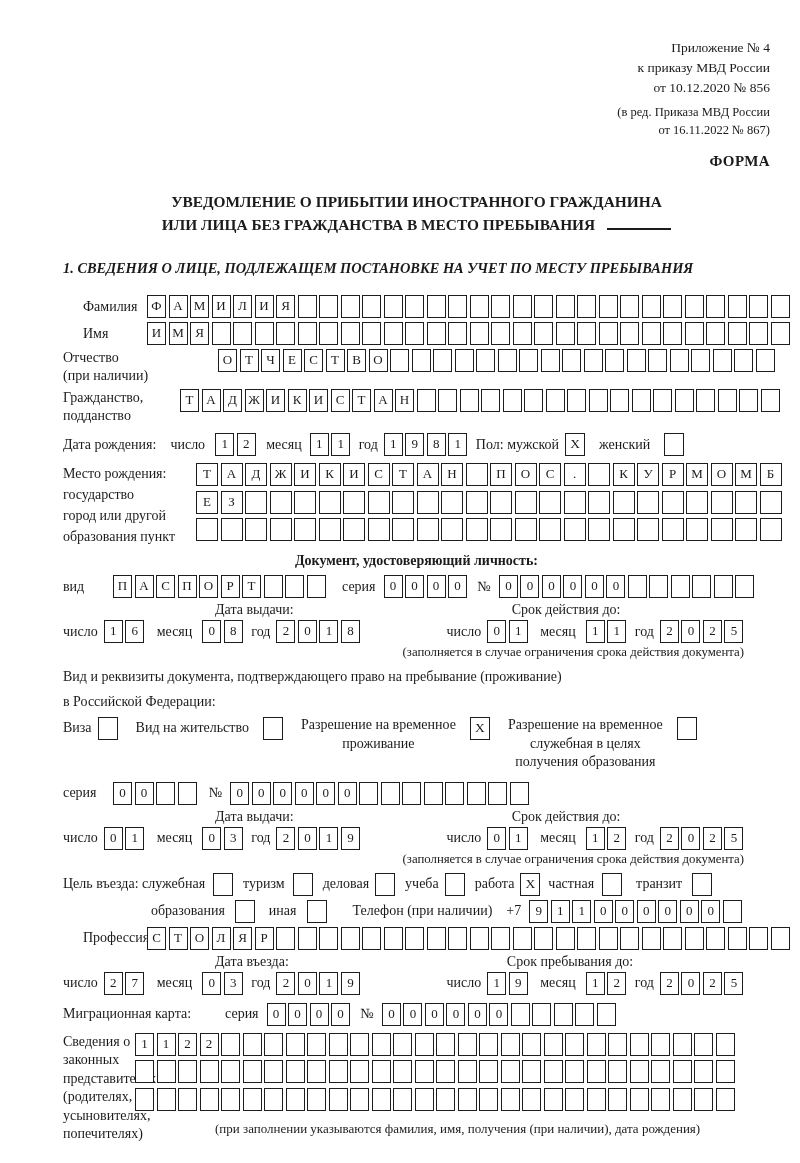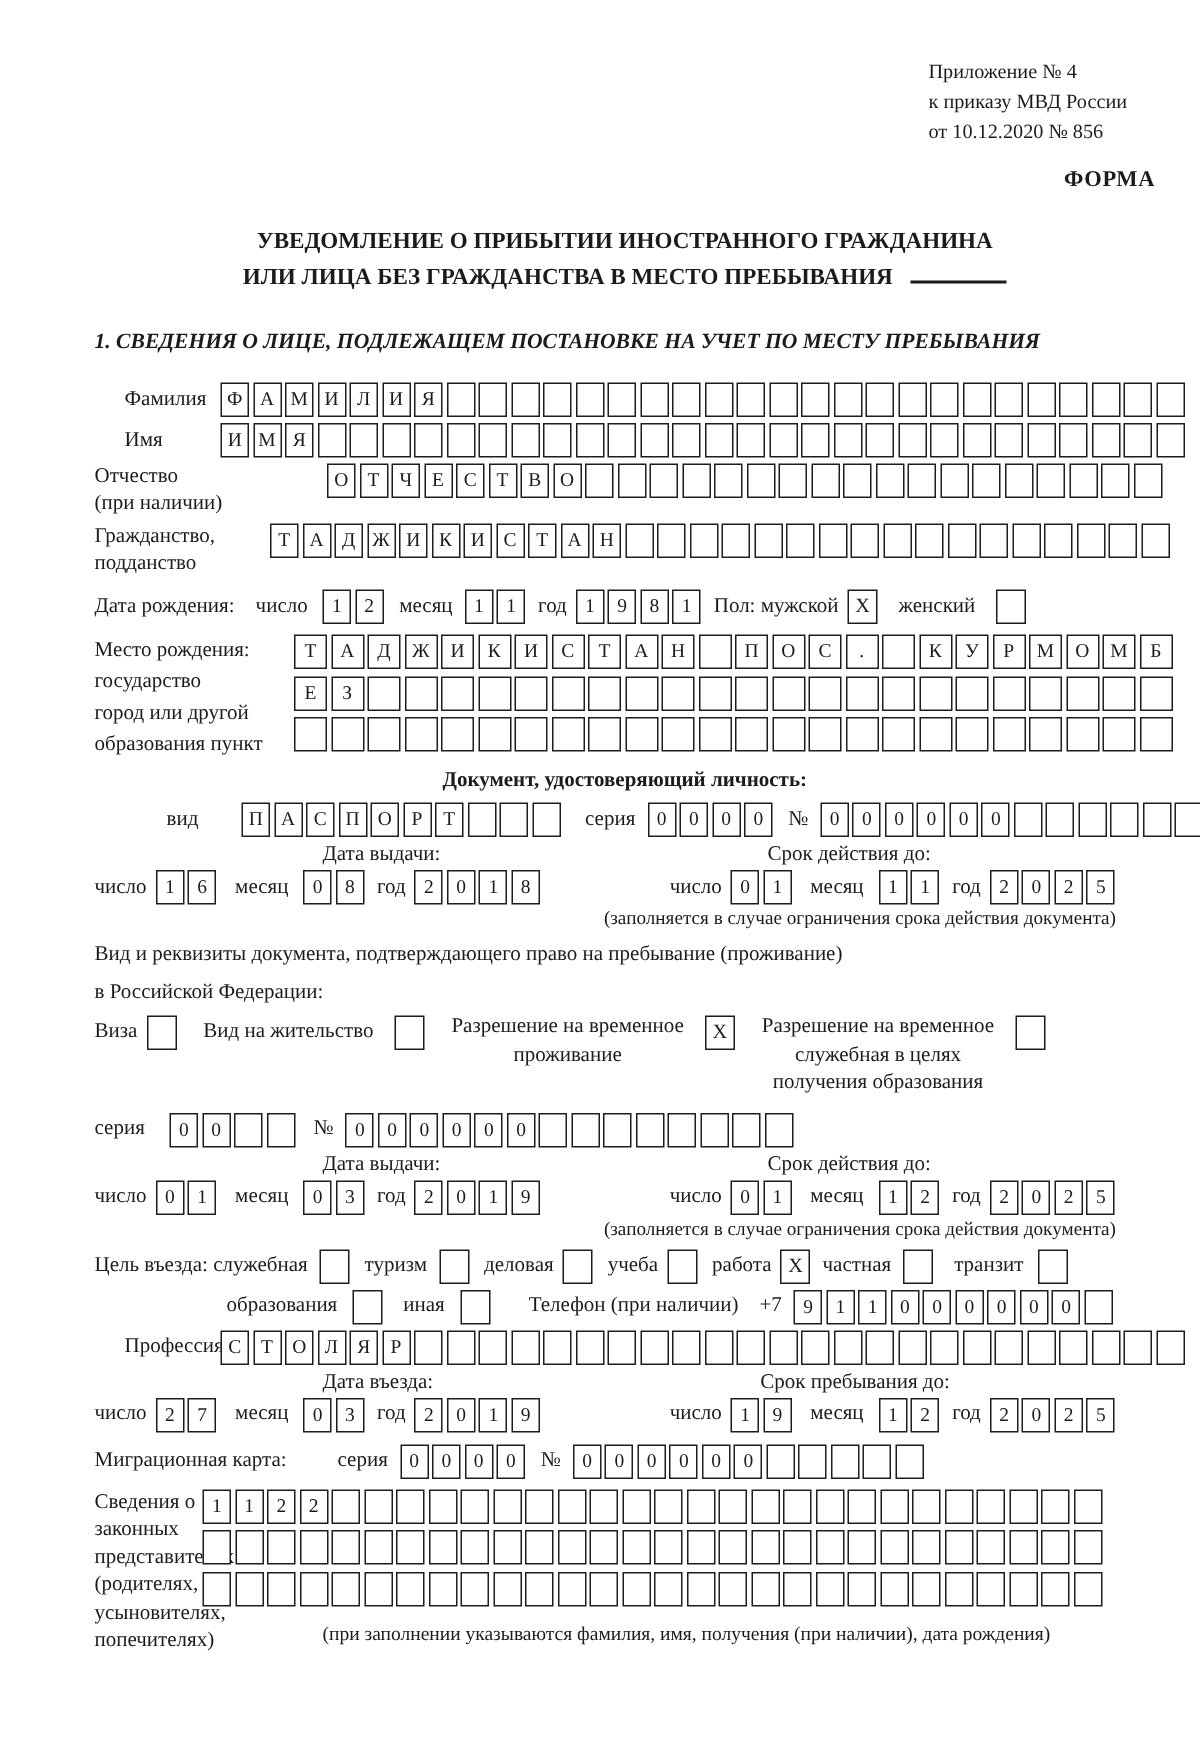--- a/index.html
+++ b/index.html
@@ -1,40 +1,40 @@
 <!DOCTYPE html>
 <html><head>
 <meta charset="utf-8">
 <style>
   html,body{margin:0;padding:0;background:#ffffff;}
   body{width:800px;height:1163px;overflow:hidden;color:#1b1b1b;
        font-family:"Liberation Serif","DejaVu Serif",serif;}
   .page{box-sizing:border-box;width:800px;height:1163px;padding:38px 30px 0 63px;}
 
   
-  .appendix{margin-left:556px;font-size:13.5px;line-height:20px;}
+  .appendix{font-size:13.5px;line-height:20px;text-align:right;}
   .amend{margin-top:5px;font-size:12.5px;line-height:18px;}
   .forma{text-align:right;font-weight:bold;font-size:15px;margin-top:14px;letter-spacing:.4px;}
   .title{text-align:center;font-weight:bold;font-size:15.4px;line-height:23px;margin-top:20px;}
   .uline{display:inline-block;width:64px;border-bottom:2px solid #1b1b1b;margin-left:12px;height:15px;}
   .sec{font-weight:bold;font-size:14.4px;margin-top:24px;margin-bottom:18px;white-space:nowrap;font-style:italic;}
 
   
   .row{display:flex;align-items:center;margin-bottom:4px;}
   .rowt{display:flex;align-items:flex-start;margin-bottom:4px;}
   .lbl{font-size:14px;flex-shrink:0;white-space:nowrap;}
   .lblcol{font-size:14px;flex-shrink:0;line-height:18px;}
   .cells{display:flex;flex-shrink:0;}
   .cell{box-sizing:border-box;width:19px;height:23px;border:1.5px solid #1d1d1d;margin-right:2.5px;
         text-align:center;font-size:13px;line-height:20px;flex-shrink:0;background:#fff;}
   .wide .cell{width:22px;}
   .cb{box-sizing:border-box;width:20px;height:23px;border:1.6px solid #1d1d1d;text-align:center;
       font-size:13.5px;line-height:20px;flex-shrink:0;background:#fff;display:inline-block;}
 
-  .w64{width:64px;margin-left:20px;} .w50{width:50px;margin-left:48px;} .w42{width:42px;} .w117{width:117px;} .w155{width:155px;} .w133{width:133px;}
+  .w64{width:64px;margin-left:20px;} .w50{width:50px;} .w42{width:42px;} .w117{width:117px;} .w155{width:155px;} .w133{width:133px;}
   .g6{margin-left:6px;} .g8{margin-left:8px;} .g10{margin-left:10px;} .g14{margin-left:14px;}
   .g18{margin-left:18px;} .g26{margin-left:26px;} .gBig{margin-left:84px;}
 
   
   .bp{display:flex;align-items:flex-start;margin-bottom:4px;}
   .bp .lblcol{line-height:21px;}
   .bp .cells{margin-bottom:4.5px;}
 
   .dochead{text-align:center;font-weight:bold;font-size:14px;margin:6px 0 6px 0;}
 
@@ -56,20 +56,24 @@
 </style>
 </head>
 <body>
 
 <div class="page">
 
   <div class="appendix">
     <div>Приложение № 4</div>
     <div>к приказу МВД России</div>
     <div>от 10.12.2020 № 856</div>
+    <div class="amend">
+      <div>(в ред. Приказа МВД России</div>
+      <div>от 16.11.2022 № 867)</div>
+    </div>
   </div>
 
   <div class="forma">ФОРМА</div>
 
   <div class="title">
     <div>УВЕДОМЛЕНИЕ О ПРИБЫТИИ ИНОСТРАННОГО ГРАЖДАНИНА</div>
     <div><span>ИЛИ ЛИЦА БЕЗ ГРАЖДАНСТВА В МЕСТО ПРЕБЫВАНИЯ</span><span class="uline"></span></div>
   </div>
 
   <div class="sec">1. СВЕДЕНИЯ О ЛИЦЕ, ПОДЛЕЖАЩЕМ ПОСТАНОВКЕ НА УЧЕТ ПО МЕСТУ ПРЕБЫВАНИЯ</div>

